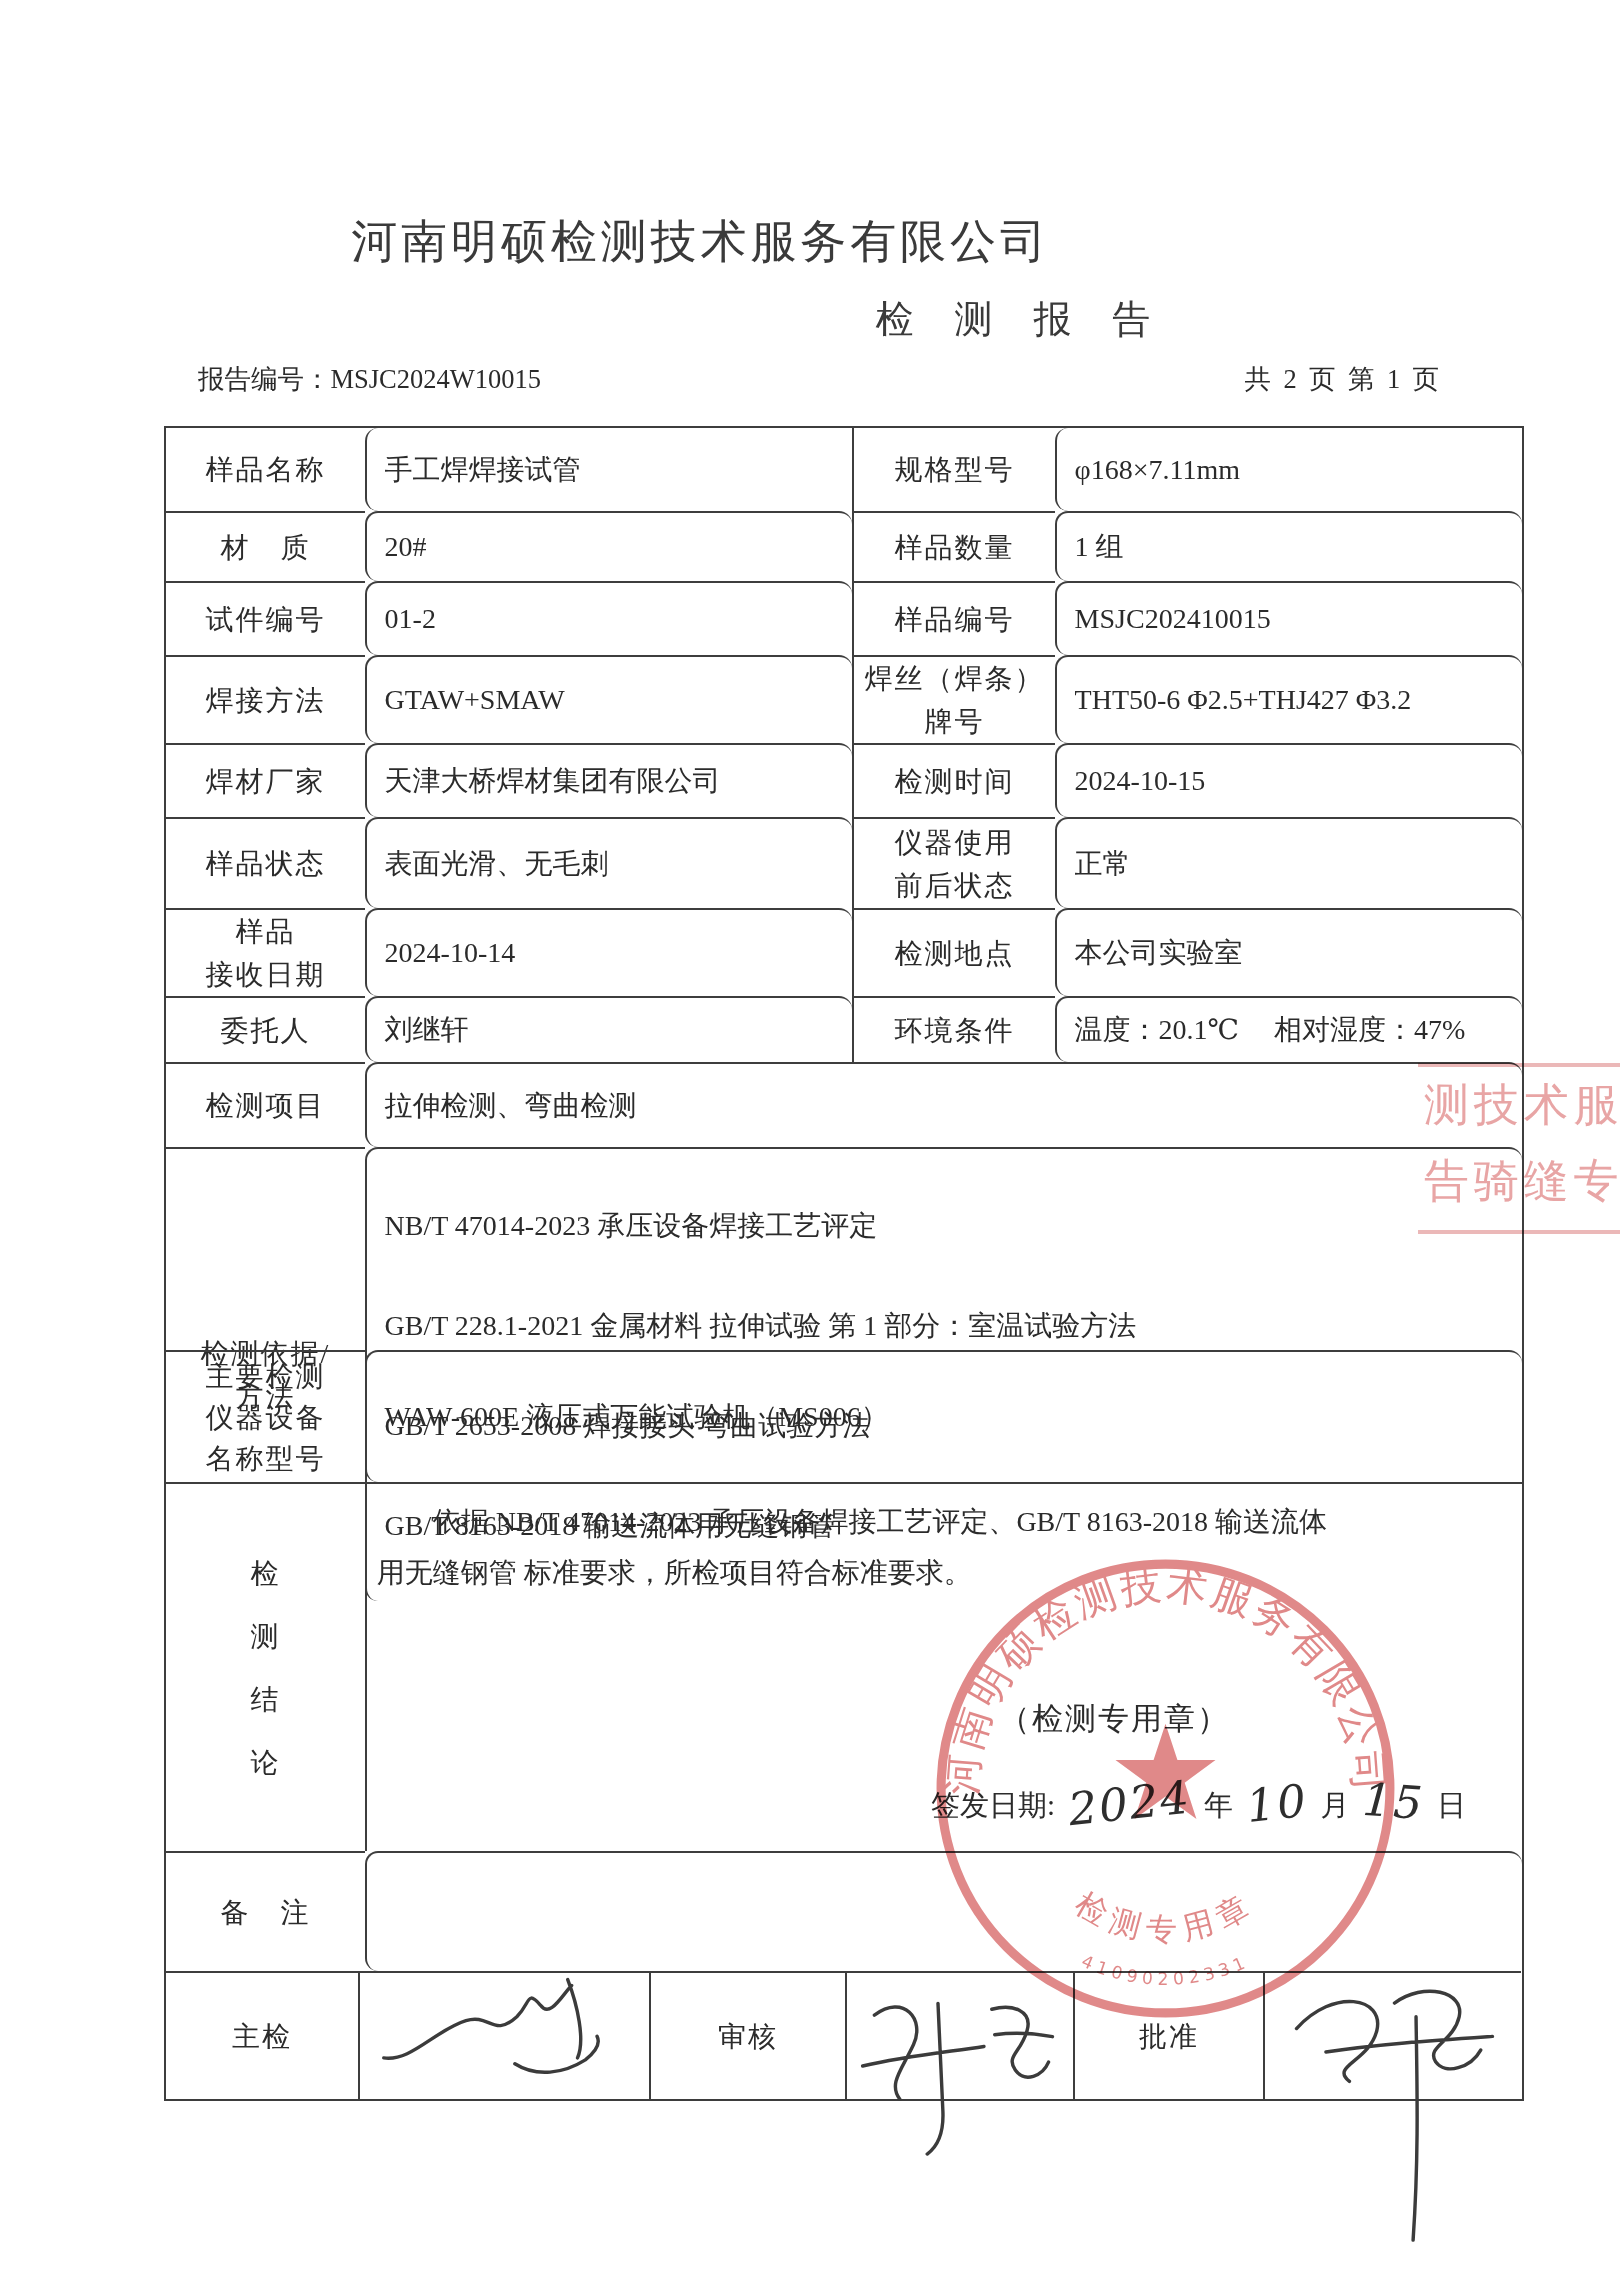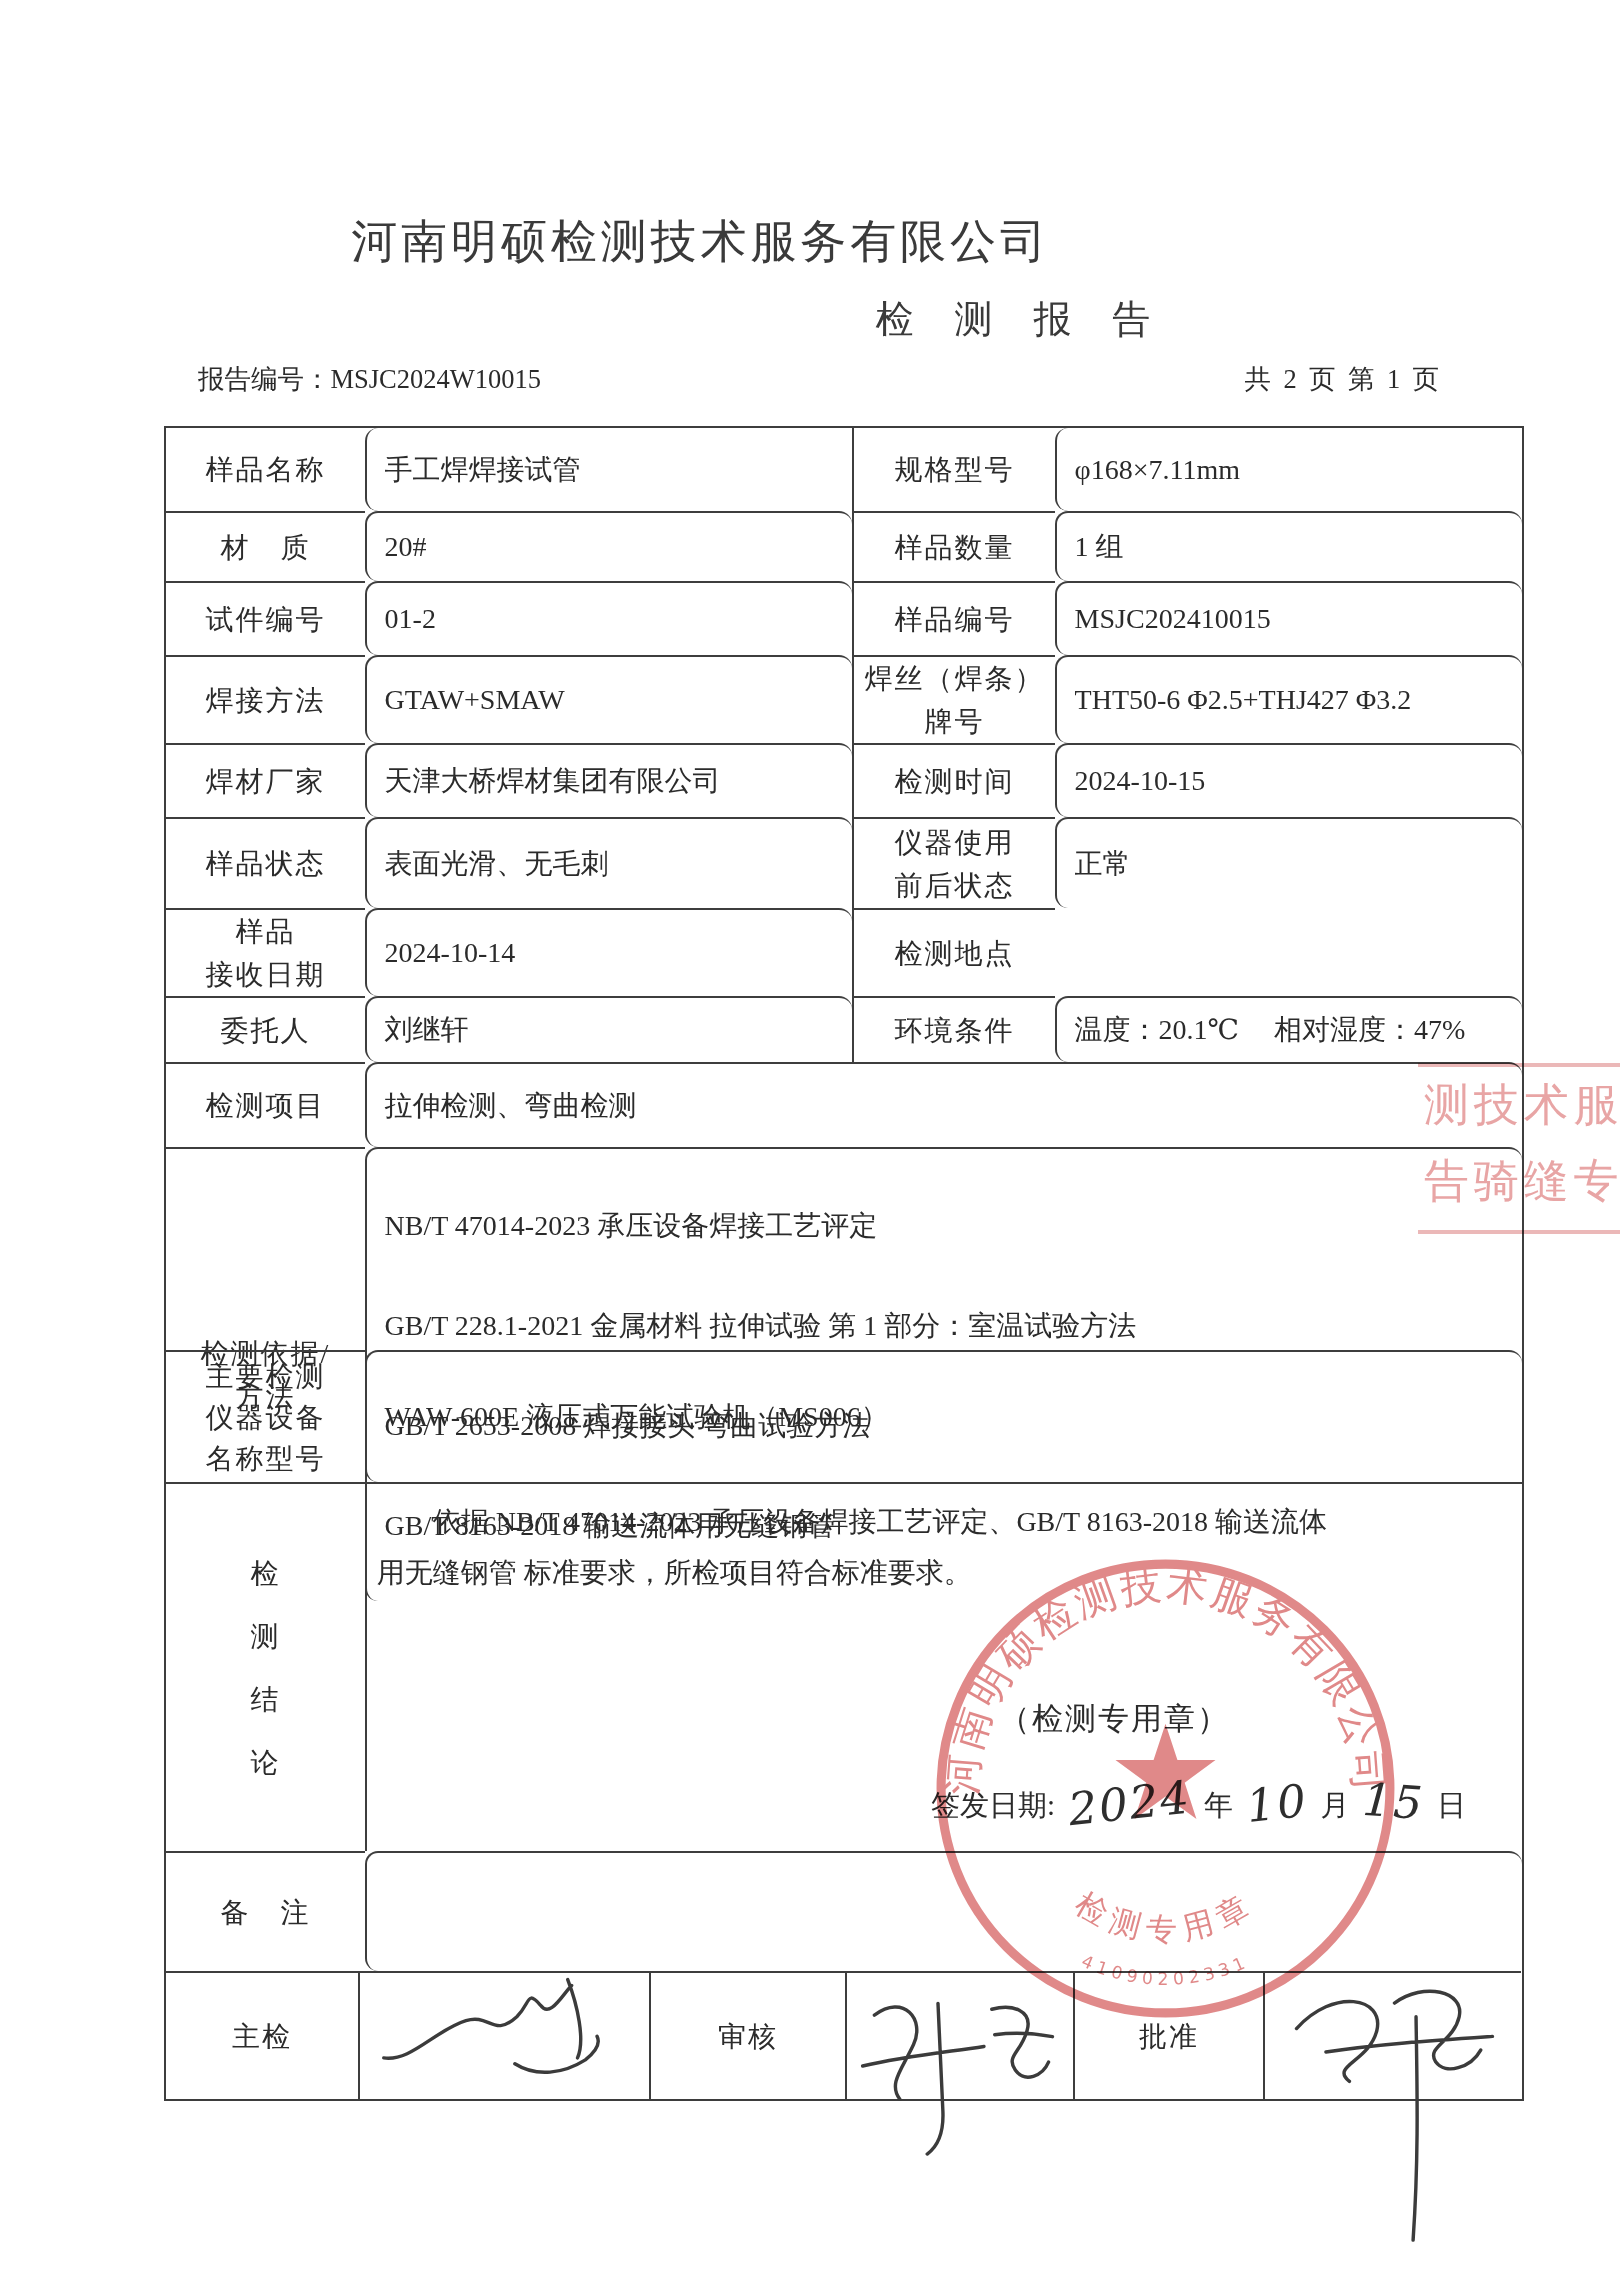--- a/index.html
+++ b/index.html
@@ -139,20 +139,21 @@
       <div class="cell lbl">仪器使用
 前后状态</div>
       <div class="cell val">正常</div>
     </div>
 
     <div class="row" style="height:88px">
       <div class="cell lbl">样品
 接收日期</div>
       <div class="cell val">2024-10-14</div>
       <div class="cell lbl">检测地点</div>
+      <div class="cell val">本公司实验室</div>
     </div>
 
     <div class="row" style="height:66px">
       <div class="cell lbl">委托人</div>
       <div class="cell val">刘继轩</div>
       <div class="cell lbl">环境条件</div>
       <div class="cell val">温度：20.1℃　 相对湿度：47%</div>
     </div>
 
     <div class="row full" style="height:85px">

